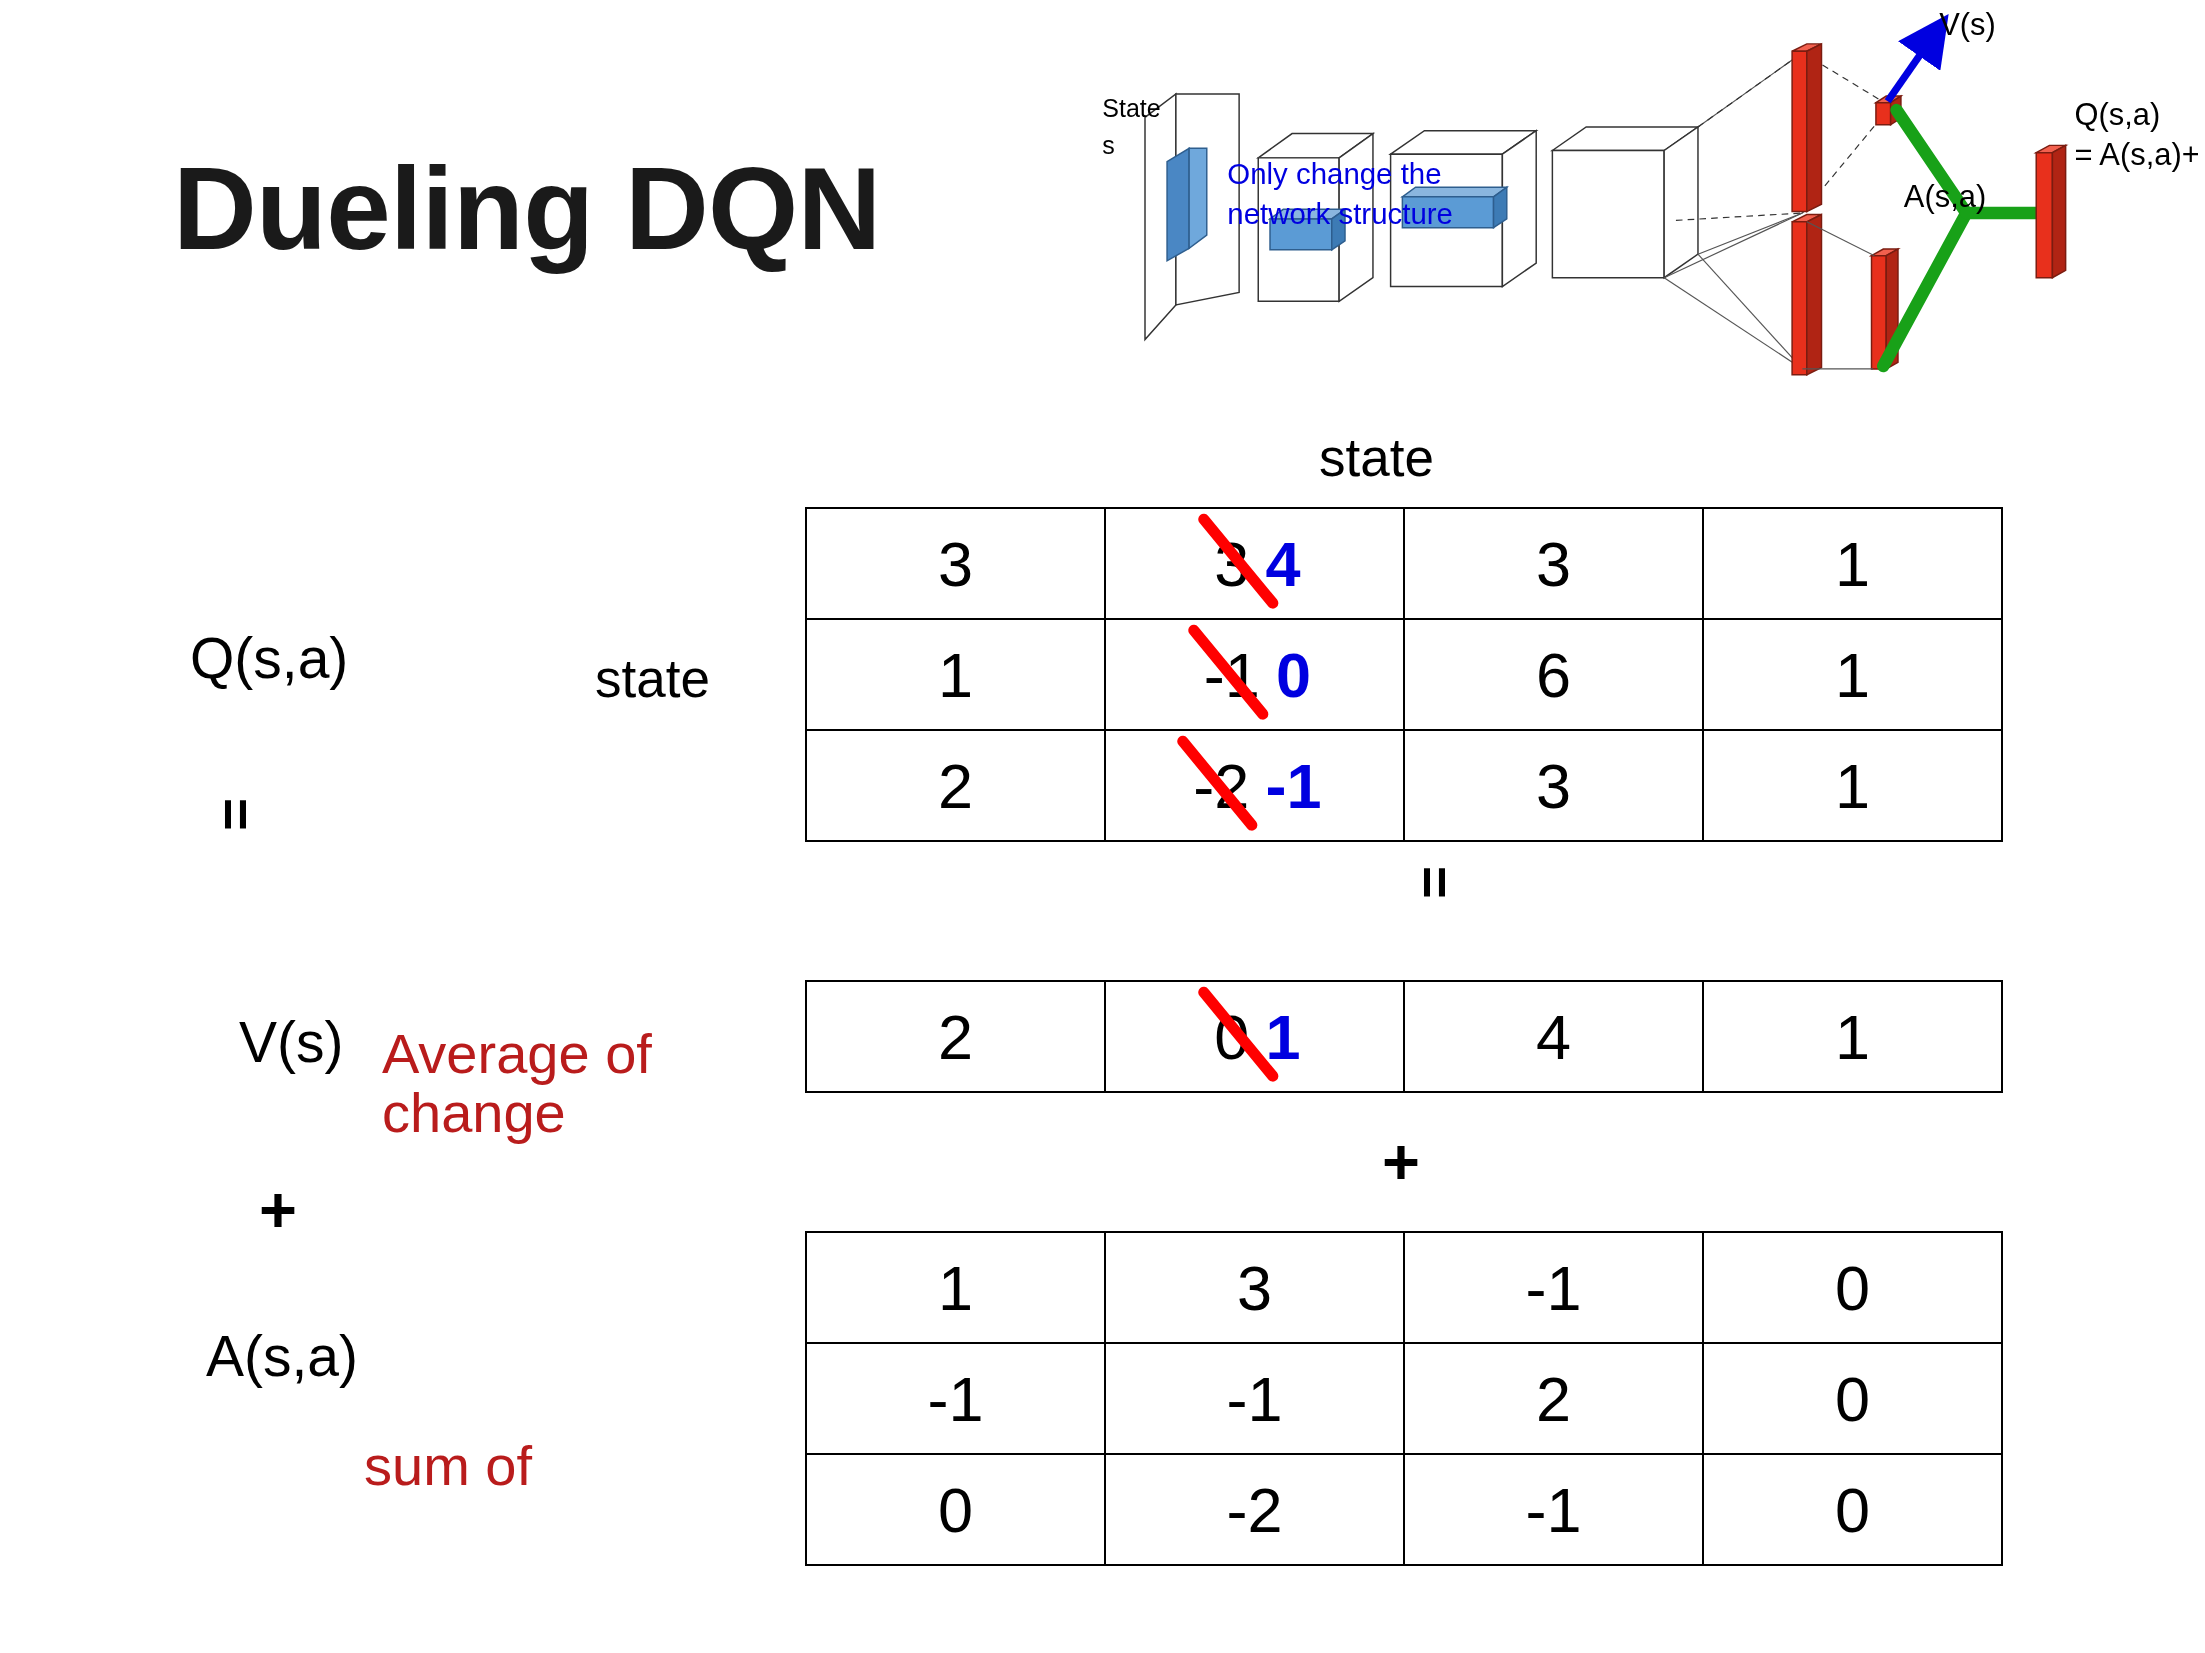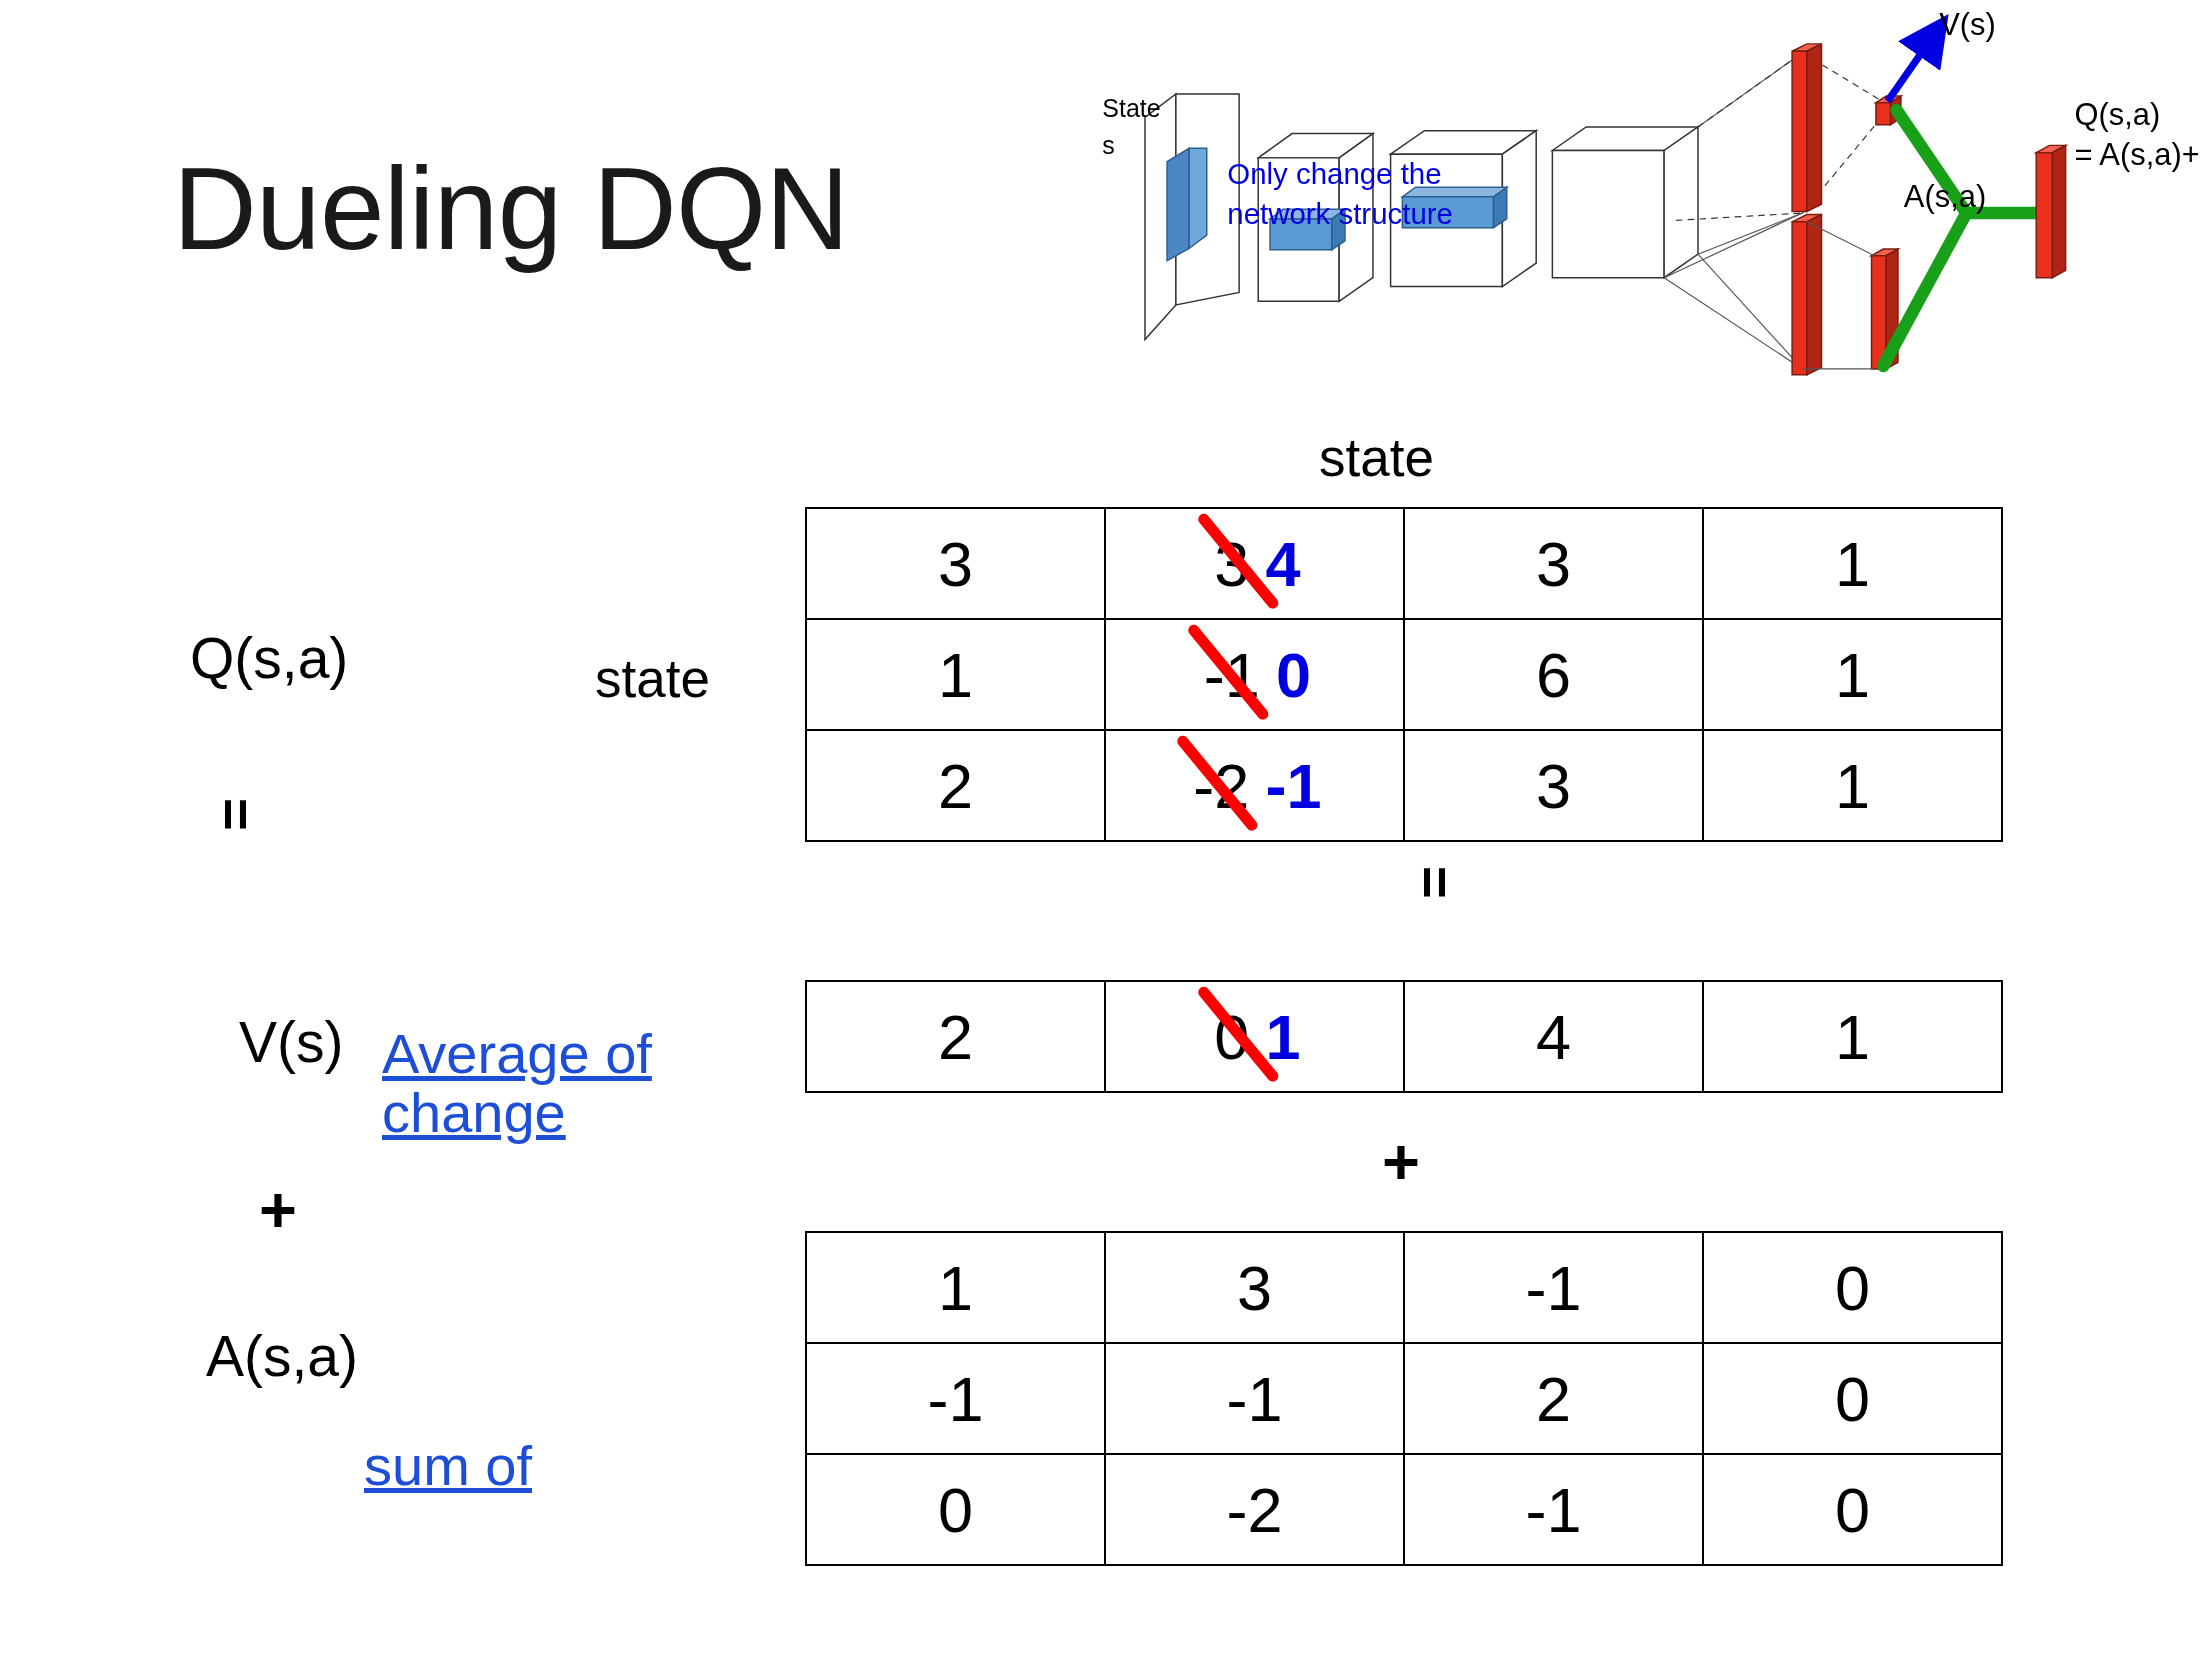--- a/index.html
+++ b/index.html
@@ -16,21 +16,21 @@
     color: #000000;
   }
   .abs { position: absolute; }
 
   
   #slide-title {
     left: 173px;
     top: 151px;
     font-size: 116px;
     line-height: 1;
-    font-weight: 400;
+    font-weight: 700;
     letter-spacing: -0.7px;
     color: #1a1a1a;
     white-space: nowrap;
     text-align: right;
   }
 
   
   #network-diagram {
     left: 1095px;
     top: 7.4px;
@@ -38,21 +38,21 @@
     height: 401px;
   }
   #network-diagram svg { display: block; }
 
   
   .lbl {
     white-space: nowrap;
     line-height: 1.05;
     color: #000000;
   }
-  .blue { color: #1d4ed8; text-decoration: underline; }
+  .blue { color: #b91c1c; }
 
   #state-header {
     left: 1319px; top: 430px;
     font-size: 53px;
   }
   #q-label {
     left: 190px; top: 629px;
     font-size: 57px;
   }
   #action-label {

